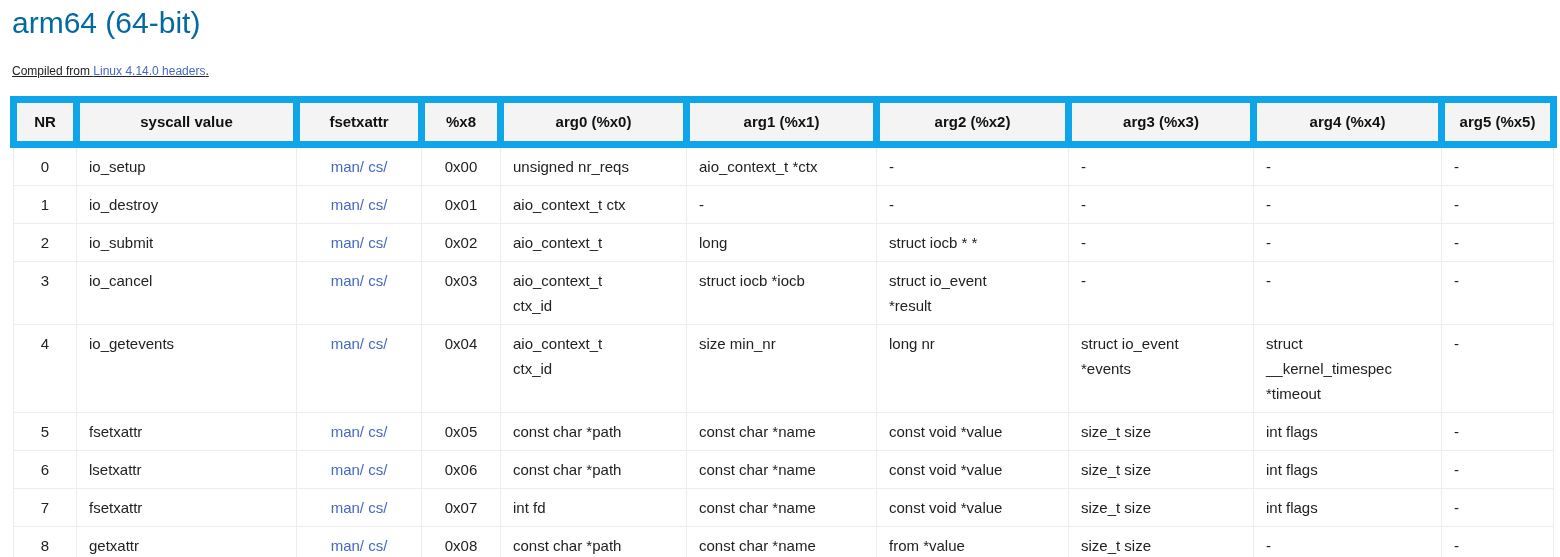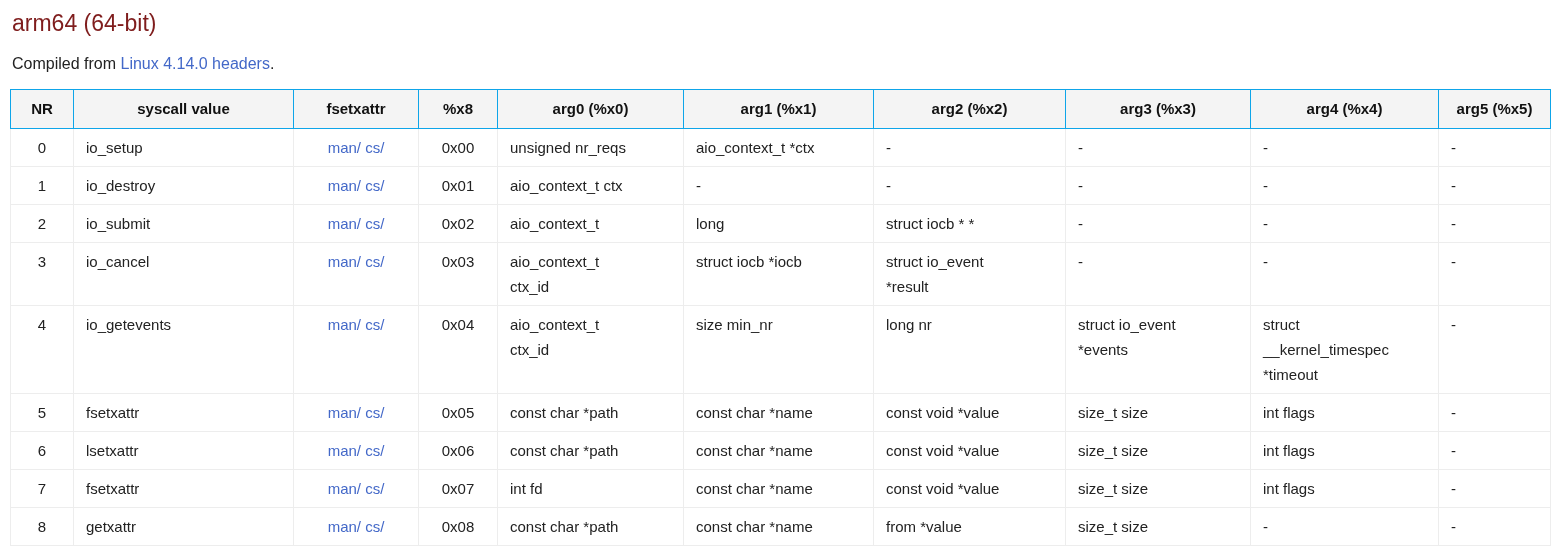--- a/index.html
+++ b/index.html
@@ -13,41 +13,42 @@
     margin:0;
     width:1560px;
     height:557px;
     overflow:hidden;
     background:#ffffff;
     color:var(--text);
     font-family:"Liberation Sans","DejaVu Sans",sans-serif;
   }
   .page{padding:0 10px;}
   .title{
-    font-size:23px;
+    font-size:30px;
     font-weight:400;
-    color:#7f1d1d;
+    color:#0369a1;
     margin:8px 0 0 2px;
     line-height:30px;
   }
   .subtitle{
-    font-size:16px;
-    margin:16px 0 15px 2px;
+    font-size:12px;
+    margin:23px 0 15px 2px;
     line-height:20px;
+    text-decoration:underline;
   }
   a{color:var(--link);text-decoration:none;cursor:pointer;}
   table{
     border-collapse:collapse;
     table-layout:fixed;
     width:1540px;
     font-size:15px;
   }
   th{
     background:var(--header-bg);
-    border:1px solid #0ea5e9;
+    border:7px solid #0ea5e9;
     font-weight:700;
     color:#111111;
     text-align:center;
     padding:6px 6px;
     line-height:26px;
   }
   td{
     border:1px solid var(--grid);
     padding:6px 12px;
     line-height:25px;

